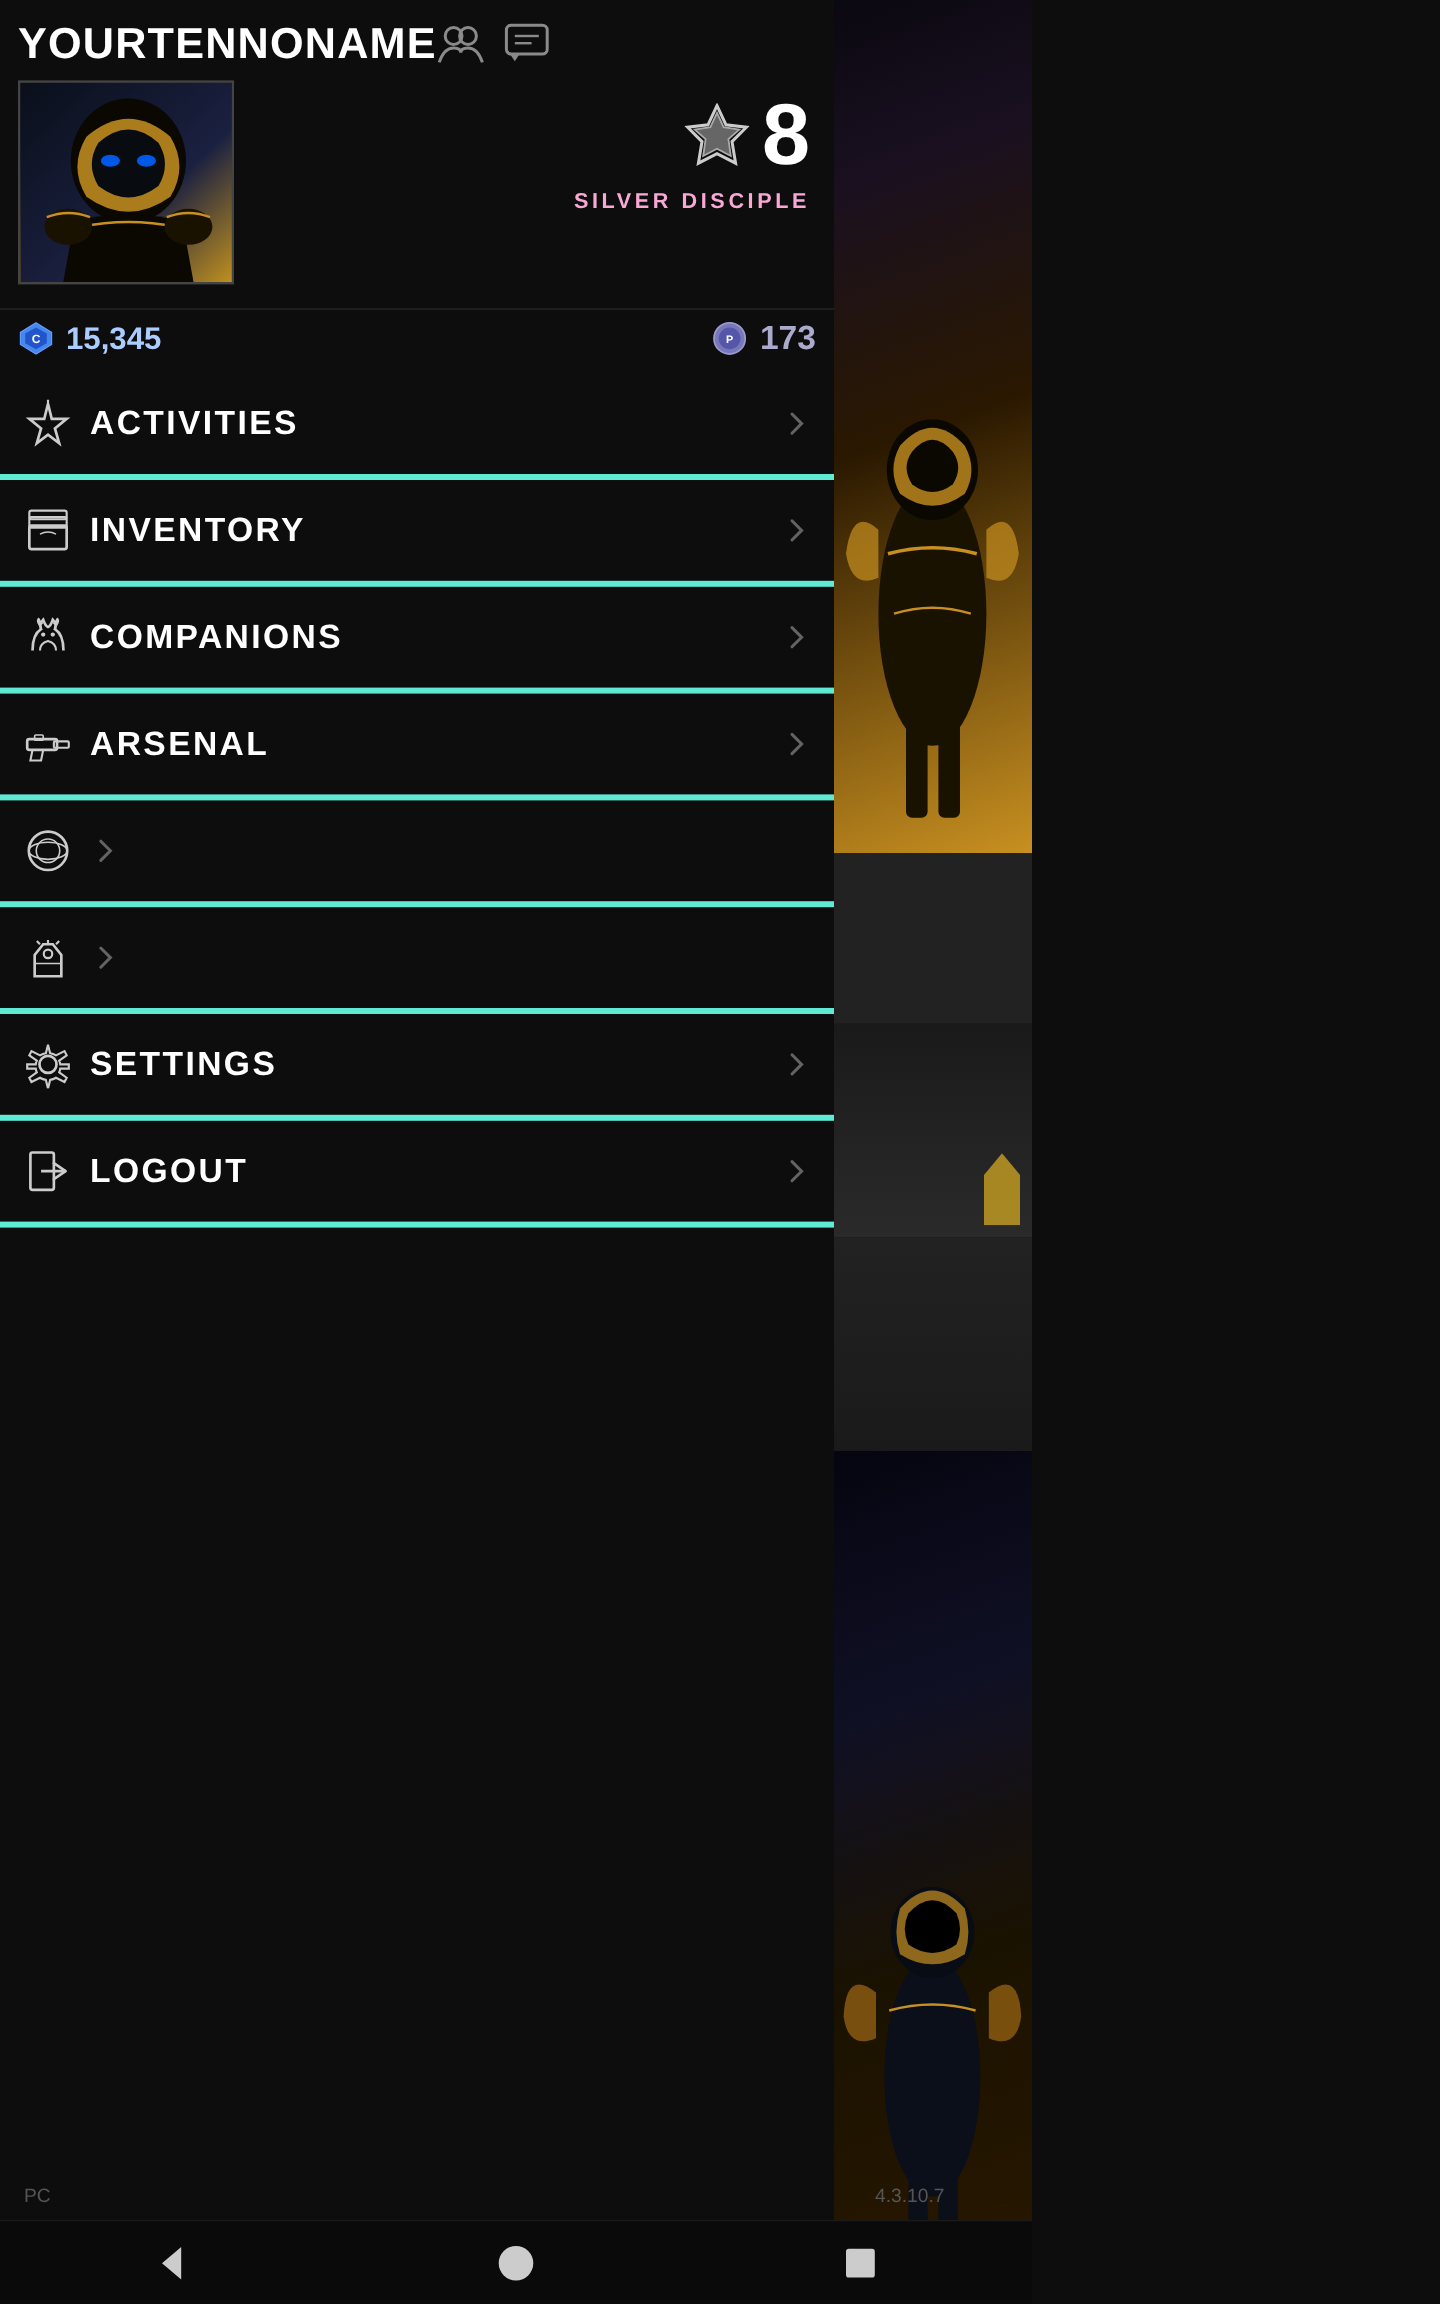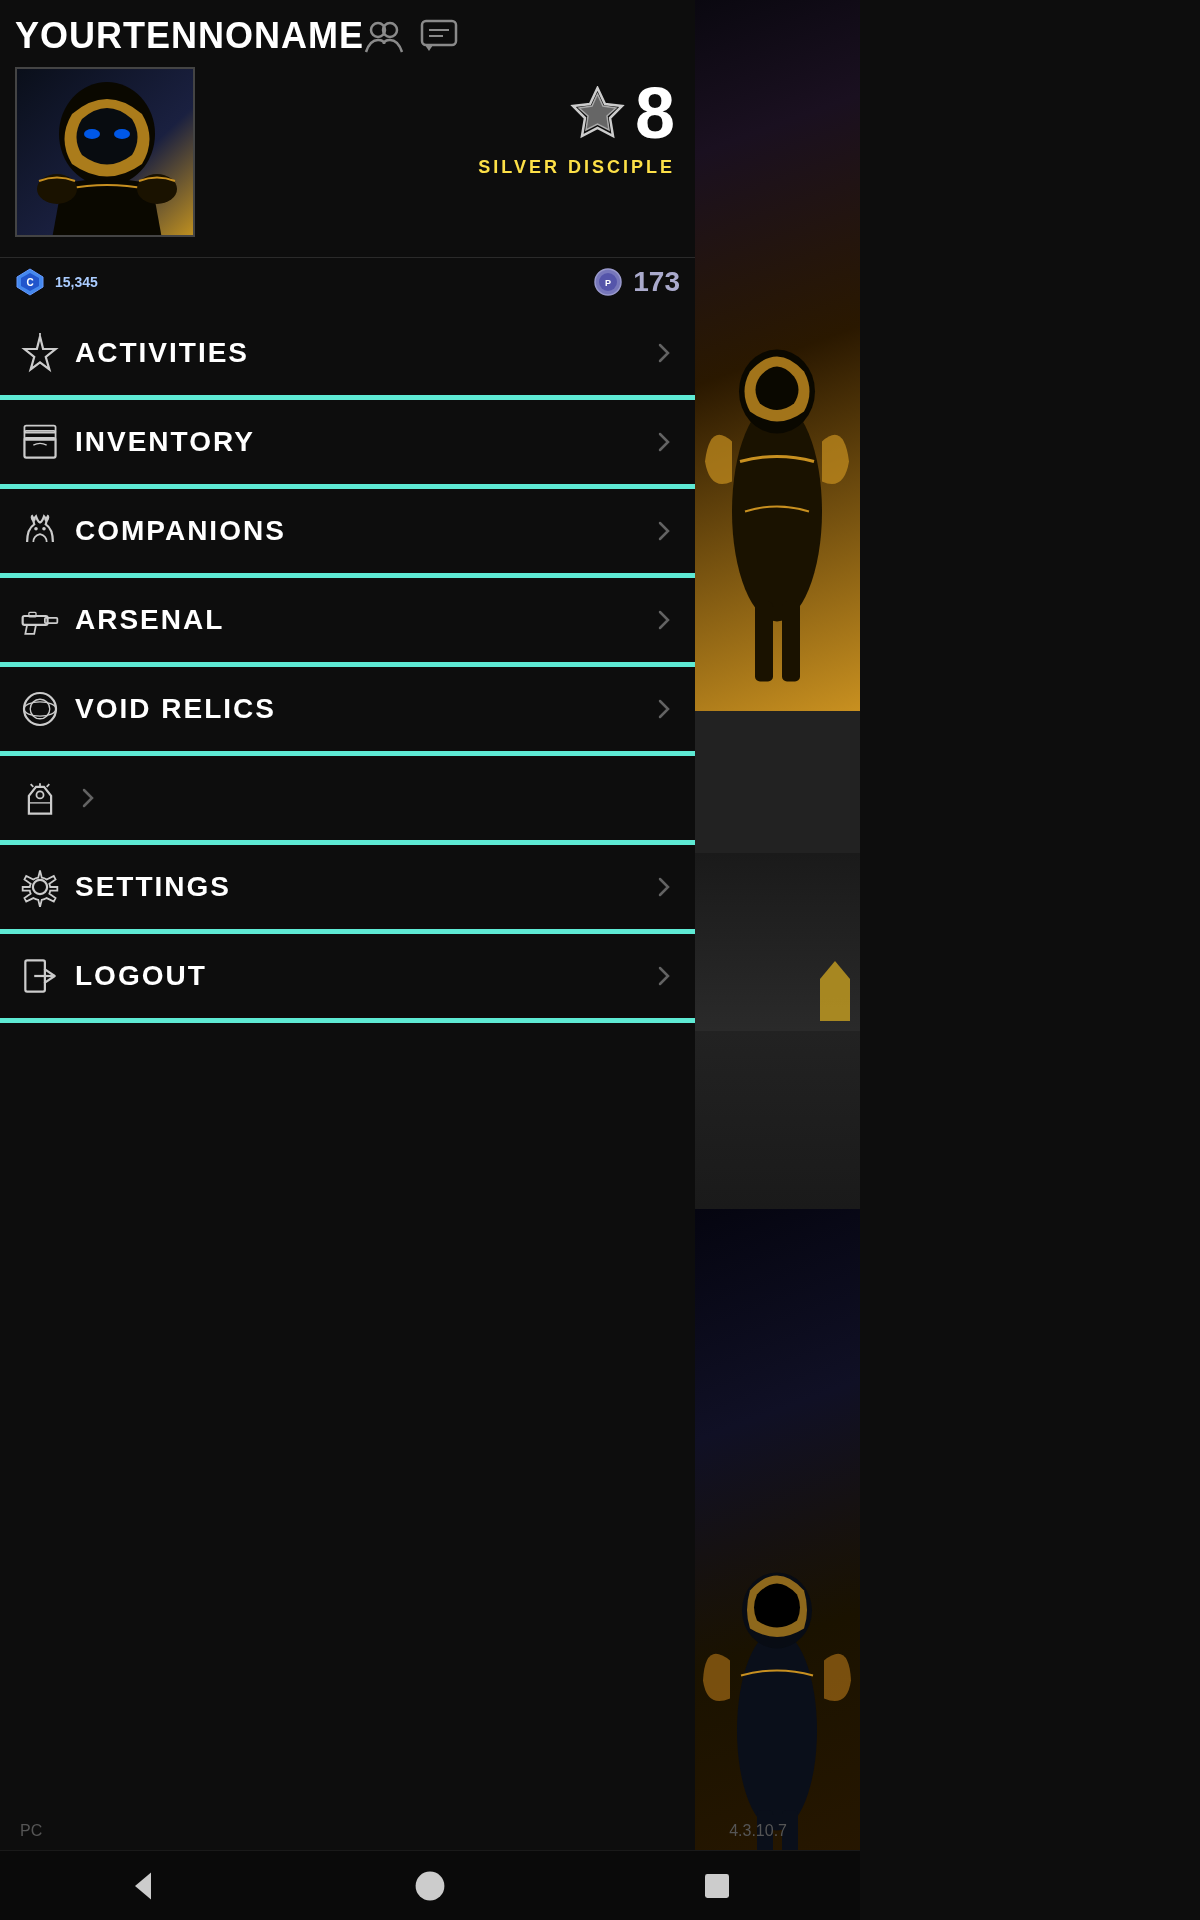--- a/index.html
+++ b/index.html
@@ -134,21 +134,21 @@
 
     .rank-number {
       font-size: 72px;
       font-weight: bold;
       color: #ffffff;
       line-height: 1;
     }
 
     .rank-title {
       font-size: 18px;
-      color: #fde047;
+      color: #f9a8d4;
       letter-spacing: 3px;
       text-transform: uppercase;
       font-weight: bold;
     }
 
     
     .currency-row {
       display: flex;
       align-items: center;
       justify-content: space-between;
@@ -156,21 +156,21 @@
       border-top: 1px solid #2a2a2a;
     }
 
     .currency-item {
       display: flex;
       align-items: center;
       gap: 10px;
     }
 
     .currency-amount {
-      font-size: 14px;
+      font-size: 26px;
       color: #aaccff;
       font-weight: bold;
     }
 
     .currency-amount-plat {
       font-size: 28px;
       color: #aaaacc;
       font-weight: bold;
     }
 
@@ -475,21 +475,20 @@
 
     <div class="menu-item">
       <div class="menu-icon-wrap">
         <svg viewBox="0 0 45 45" width="40" height="40">
 
           <circle cx="22.5" cy="22.5" r="18" fill="none" stroke="#cccccc" stroke-width="2.5"></circle>
           <circle cx="22.5" cy="22.5" r="11" fill="none" stroke="#cccccc" stroke-width="1.5"></circle>
           <ellipse cx="22.5" cy="22.5" rx="18" ry="8" fill="none" stroke="#cccccc" stroke-width="1.5"></ellipse>
         </svg>
       </div>
-      <span class="menu-label">VOID RELICS</span>
       <svg class="menu-chevron" viewBox="0 0 24 24" width="24" height="24">
         <polyline points="9,4 17,12 9,20" fill="none" stroke="#888" stroke-width="2.5" stroke-linecap="round"></polyline>
       </svg>
     </div>
 
     <div class="menu-item">
       <div class="menu-icon-wrap">
         <svg viewBox="0 0 45 45" width="40" height="40">
 
           <path d="M10 40 L10 20 L18 10 L27 10 L35 20 L35 40Z" fill="none" stroke="#cccccc" stroke-width="2.5"></path>

